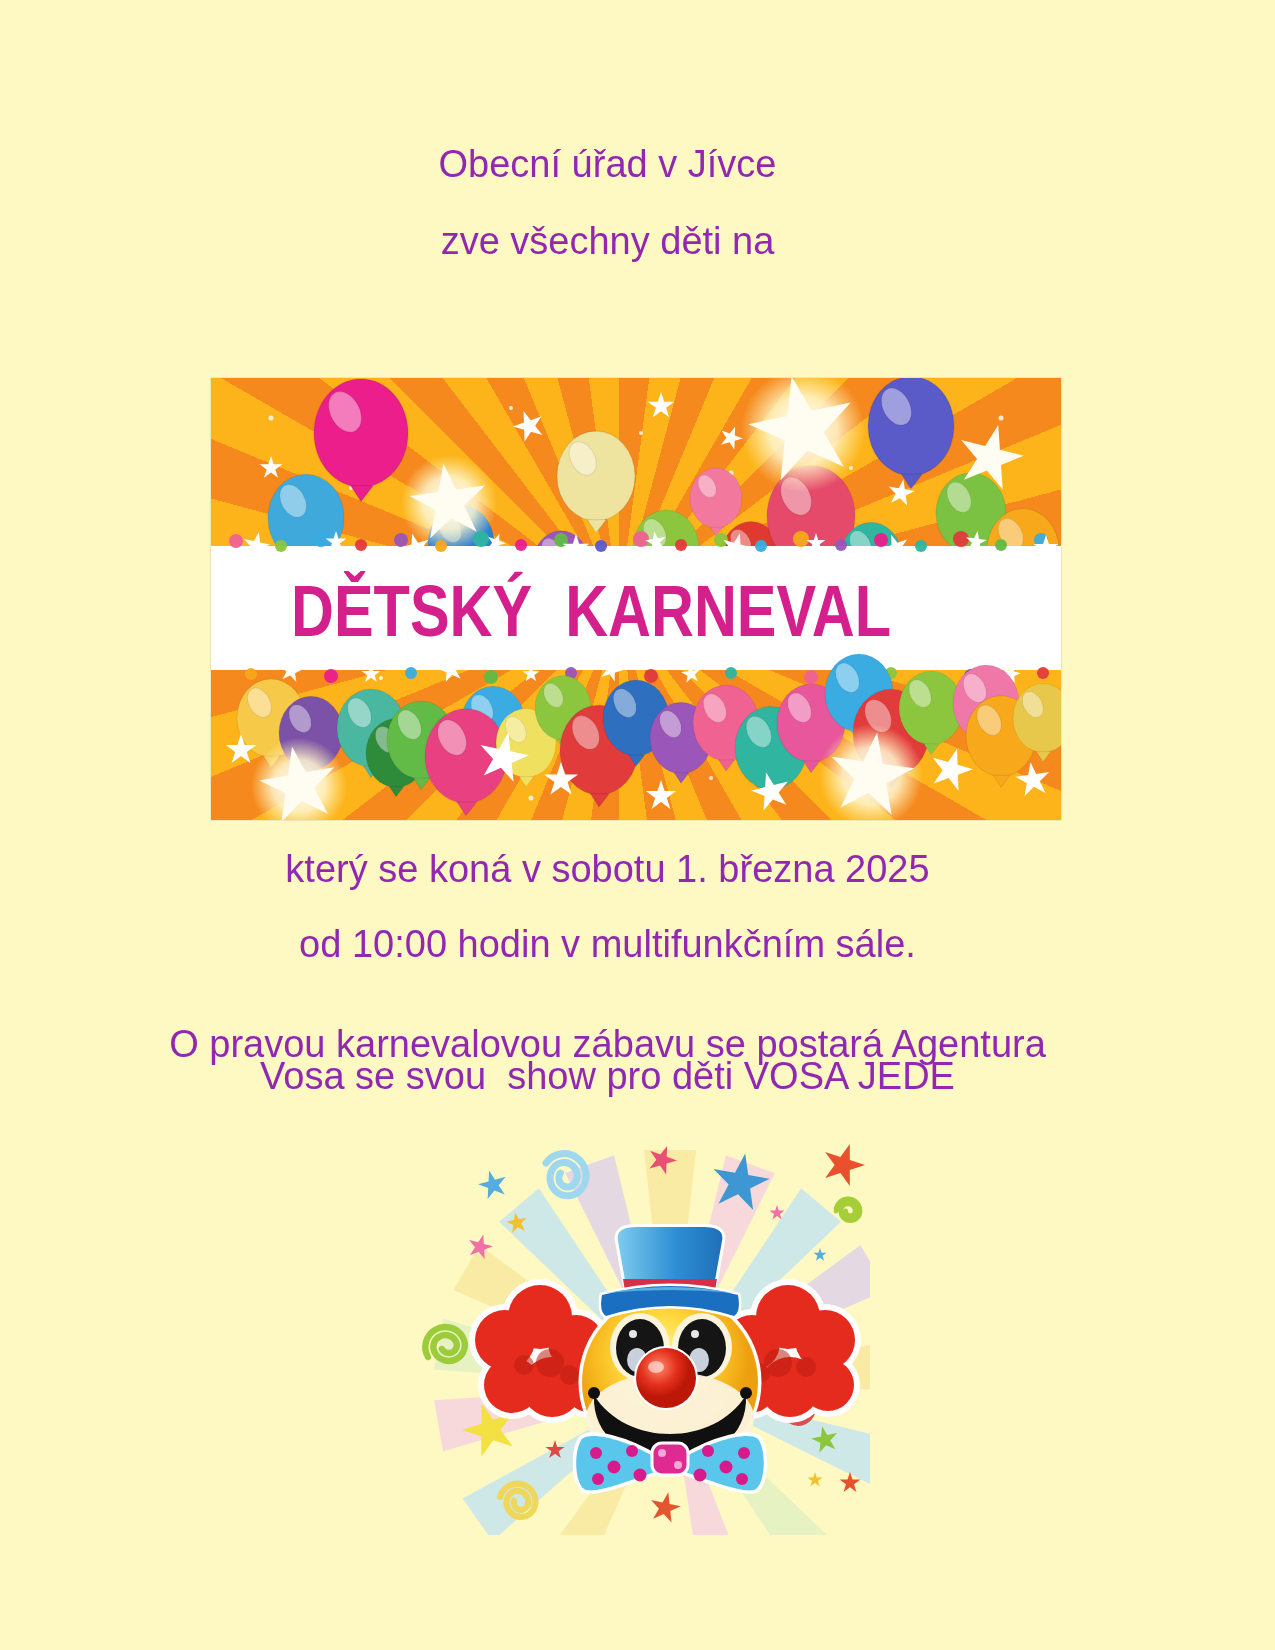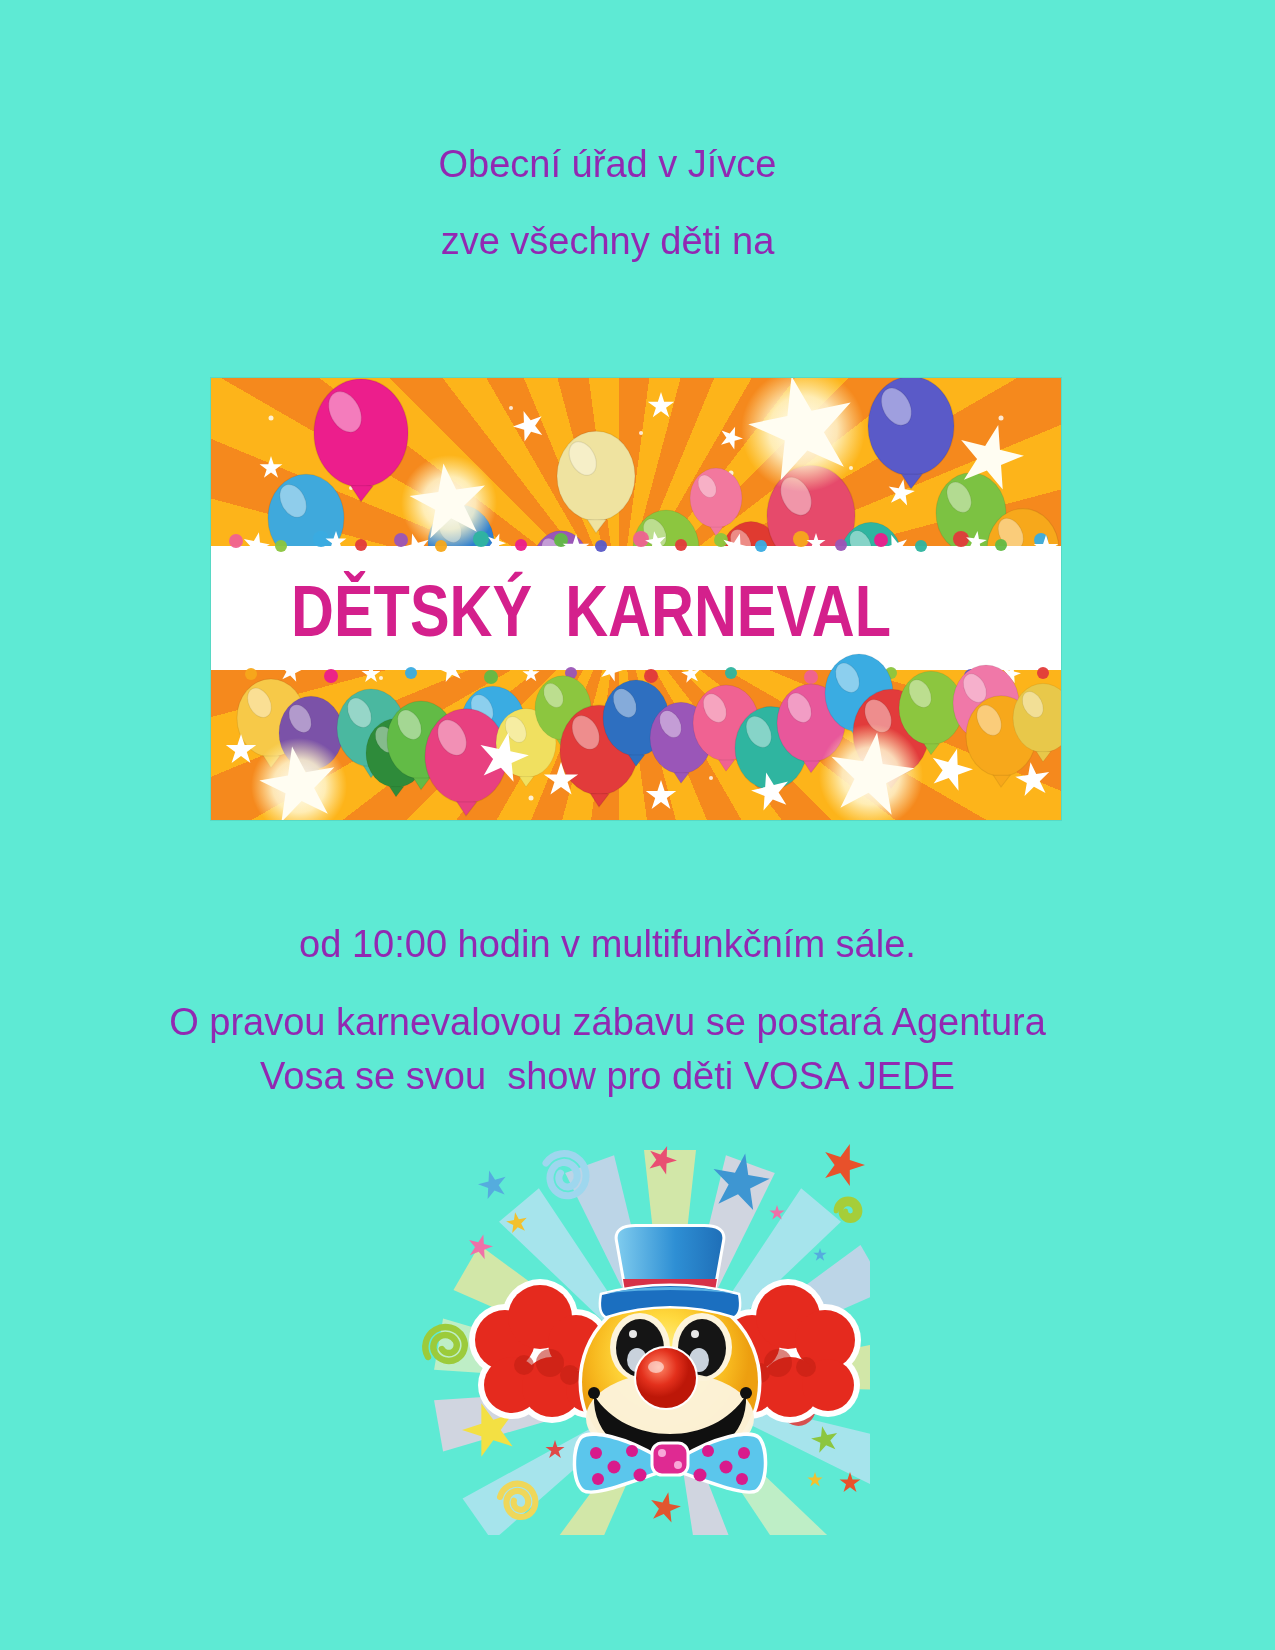--- a/index.html
+++ b/index.html
@@ -1,20 +1,20 @@
 <!DOCTYPE html>
 <html><head>
 <meta charset="utf-8">
 <style>
   html,body{margin:0;padding:0;}
   body{
     width:1275px;height:1650px;background:#ffffff;position:relative;overflow:hidden;
     font-family:"Liberation Sans",sans-serif;
   }
-  .page{position:absolute;inset:0;background:#5eead4;}
+  .page{position:absolute;inset:0;background:#fef9c3;}
   .txt{
     position:absolute;left:0;width:1215px;margin:0;text-align:center;
     color:#9228B2;font-size:38px;line-height:48px;white-space:pre-wrap;
   }
   #banner{
     position:absolute;left:211px;top:378px;width:850px;height:442px;
     background:repeating-conic-gradient(from 0deg at 48% 52%, #F5891D 0deg 7.5deg, #FDB41A 7.5deg 15deg);
     outline:1px solid rgba(0,0,0,0.07);
     text-decoration:underline;
   }
@@ -190,22 +190,23 @@
         <use href="#st" transform="translate(660,398) scale(44) rotate(8)" fill="#FFFDF2"></use>
         <use href="#st" transform="translate(560,414) scale(20) rotate(-14)" fill="#FFFFFF"></use>
         <use href="#st" transform="translate(450,418) scale(16)" fill="#FFFFFF"></use>
         <use href="#st" transform="translate(740,392) scale(22) rotate(16)" fill="#FFFFFF"></use>
         <use href="#st" transform="translate(30,372) scale(16)" fill="#FFFFFF"></use>
         <use href="#st" transform="translate(822,402) scale(18) rotate(-8)" fill="#FFFFFF"></use>
       </g>
     </svg>
   </div>
 
+  <p class="txt" style="top:845px">který se koná v sobotu 1. března 2025</p>
   <p class="txt" style="top:920px">od 10:00 hodin v multifunkčním sále.</p>
-  <p class="txt" style="top:998px">O pravou karnevalovou zábavu se postará Agentura</p>
+  <p class="txt" style="top:1020px">O pravou karnevalovou zábavu se postará Agentura</p>
   <p class="txt" style="top:1052px">Vosa se svou  show pro děti VOSA JEDE</p>
 
   <div id="clown">
     <svg viewBox="0 0 470 400" width="470" height="400">
       <defs>
         <path id="st2" d="M0,-1 L0.2245,-0.309 L0.9511,-0.309 L0.3633,0.118 L0.5878,0.809 L0,0.382 L-0.5878,0.809 L-0.3633,0.118 L-0.9511,-0.309 L-0.2245,-0.309 Z"></path>
         <path id="sw" d="M 0 0 A 10 10 0 1 1 20 0 A 8 8 0 1 1 4 0 A 6 6 0 1 1 16 0 A 4 4 0 1 1 8 0" fill="none" stroke-linecap="round"></path>
         <radialGradient id="faceG" cx="45%" cy="35%">
           <stop offset="0%" stop-color="#FFF59B"></stop>
           <stop offset="45%" stop-color="#FFD93E"></stop>

